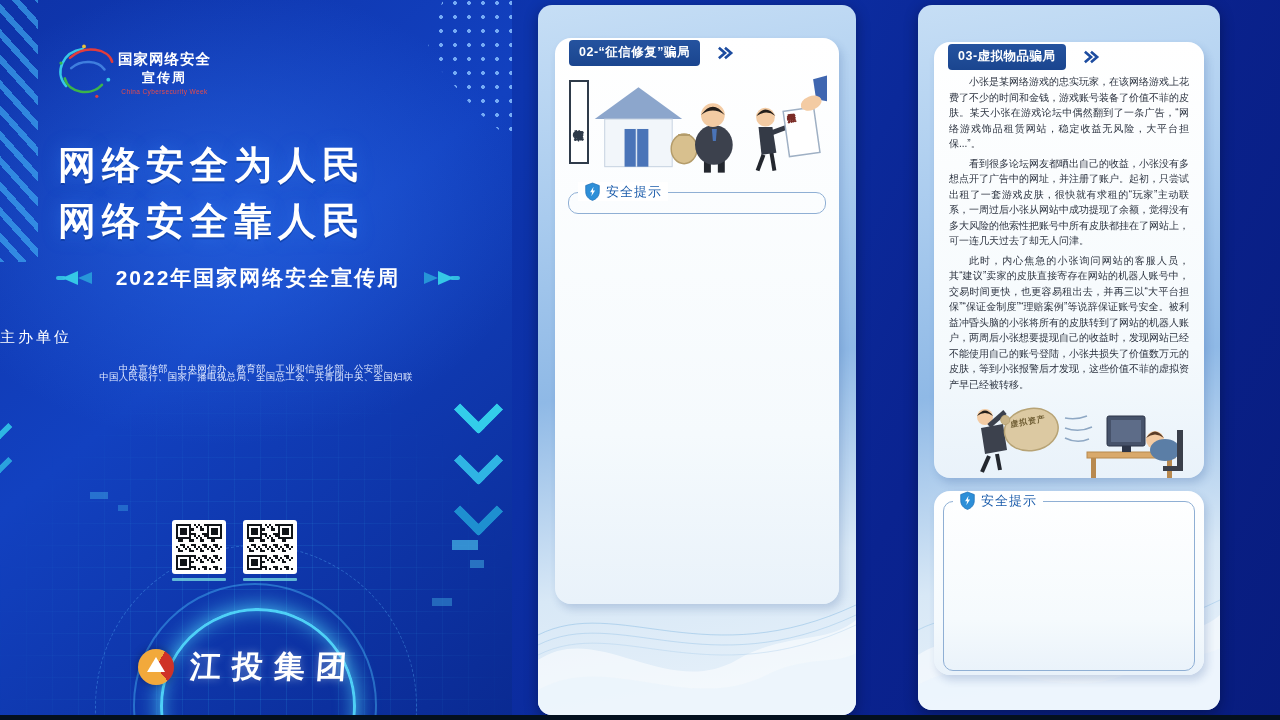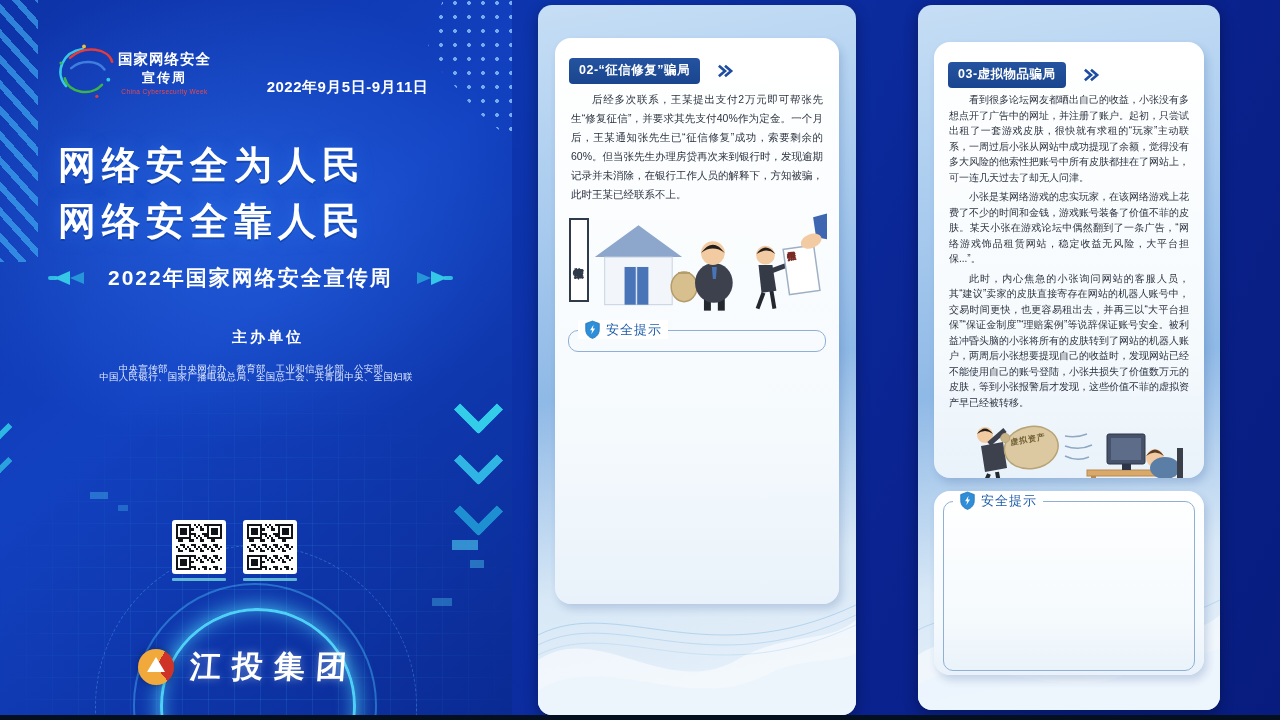--- a/index.html
+++ b/index.html
@@ -23,24 +23,24 @@
   .logo-l1{color:#fff;font-weight:bold;font-size:14.5px;letter-spacing:1px;}
   .logo-l2{color:#fff;font-weight:bold;font-size:13px;letter-spacing:2px;}
   .logo-en{color:#e84b4b;font-size:6.5px;margin-top:1px;letter-spacing:.4px;}
   .date{position:absolute;left:250px;top:78px;width:195px;text-align:center;
     color:#fff;font-size:15px;font-weight:bold;letter-spacing:.5px;}
   .t1,.t2{position:absolute;left:58px;width:400px;margin:0;color:#fff;
     font-size:38px;font-weight:900;letter-spacing:6px;white-space:nowrap;
     text-shadow:0 2px 0 rgba(0,40,120,.35),0 0 18px rgba(60,150,255,.35);}
   .t1{top:140px;} .t2{top:196px;}
   .subtitle-row{position:absolute;left:48px;top:264px;width:420px;display:flex;
-    align-items:center;justify-content:flex-start;gap:10px;}
+    align-items:center;justify-content:center;gap:10px;}
   .subtitle-text{color:#fff;font-size:21px;font-weight:bold;letter-spacing:2px;white-space:nowrap;}
-  .org-head{position:absolute;left:12px;top:328px;width:512px;text-align:center;
-    color:#fff;font-size:15px;font-weight:bold;letter-spacing:3px;}
+  .org-head{position:absolute;left:0;top:328px;width:512px;text-align:left;
+    color:#fff;font-size:15px;font-weight:normal;letter-spacing:3px;}
   .org-line{position:absolute;left:0;width:512px;text-align:center;color:#e2eaff;
     font-size:9.5px;letter-spacing:.3px;}
   .org1{top:363px;} .org2{top:371px;}
   .chevrons-right{position:absolute;right:16px;top:392px;display:flex;flex-direction:column;gap:16px;}
   .chevrons-left{position:absolute;left:-14px;top:416px;display:flex;flex-direction:column;gap:12px;}
   .chev{width:26px;height:26px;border-left:9px solid #33cdea;border-bottom:9px solid #33cdea;
     transform:rotate(-45deg);border-bottom-left-radius:3px;}
   .chev.c2{border-color:#2fb4e4;} .chev.c3{border-color:#1e8fd0;}
   .chevrons-left .chev{width:16px;height:16px;border-width:6px;opacity:.85;}
   .circuit{position:absolute;left:0;bottom:-6px;width:512px;height:360px;
@@ -77,21 +77,21 @@
     background:linear-gradient(170deg,#c6def5 0%,#a9cbee 28%,#8fb9e6 52%,#d8e8f6 78%,#eaf3fb 100%);
     box-shadow:0 4px 14px rgba(2,10,40,.45);}
   .panel-mid{left:538px;width:318px;height:710px;}
   .panel-right{left:918px;width:302px;height:705px;}
   .waves{position:absolute;left:0;bottom:0;width:100%;height:150px;}
   .card{position:absolute;background:linear-gradient(180deg,#ffffff 0%,#f5fafd 70%,#e9f2fa 100%);
     border-radius:16px;box-shadow:3px 5px 9px rgba(30,70,140,.20);overflow:hidden;}
   .panel-mid .main-card{left:17px;top:33px;width:284px;height:566px;}
   .panel-right .main-card{left:16px;top:37px;width:270px;height:436px;}
   .panel-right .tips-card{left:16px;top:486px;width:270px;height:184px;}
-  .badge-row{display:flex;align-items:center;gap:16px;margin:20px 0 2px 14px;}
+  .badge-row{display:flex;align-items:center;gap:16px;margin:2px 0 2px 14px;}
   .badge{background:linear-gradient(180deg,#25539f,#1a458f);color:#fff;font-weight:bold;
     font-size:12.5px;padding:4px 10px 5px;border-radius:4px;letter-spacing:.5px;white-space:nowrap;}
   .card p{margin:6px 16px 0;font-size:10.5px;line-height:19px;text-align:justify;
     text-indent:2em;color:#2c3340;}
   .panel-right .card p{margin:4px 15px 0;font-size:10px;line-height:15.5px;}
   .tips{position:relative;margin:16px 13px 0;border:1px solid #8fafd4;border-radius:10px;
     padding:12px 11px 8px;}
   .tips-legend{position:absolute;top:-11px;left:9px;display:flex;align-items:center;gap:5px;
     background:#fff;padding:0 6px;}
   .tips-title{color:#1b5cab;font-weight:normal;font-size:13px;letter-spacing:1px;white-space:nowrap;}
@@ -147,21 +147,20 @@
         <circle cx="14" cy="36" r="2.5" fill="#3bb54a"></circle>
         <circle cx="70" cy="88" r="2.5" fill="#e23c3c"></circle>
       </svg>
       <div class="logo-text">
         <div class="logo-l1">国家网络安全</div>
         <div class="logo-l2">宣传周</div>
         <div class="logo-en">China Cybersecurity Week</div>
       </div>
     </div>
 
-    <div class="date">2022年9月5日-9月11日</div>
 
     <h1 class="t1">网络安全为人民</h1>
     <h1 class="t2">网络安全靠人民</h1>
 
     <div class="subtitle-row">
       <svg width="50" height="16" viewBox="0 0 50 16">
         <polygon points="22,1 6,8 22,15" fill="#35c8e6"></polygon>
         <polygon points="36,2 22,8 36,14" fill="#2aa9dd" opacity=".8"></polygon>
         <rect x="0" y="6" width="10" height="4" rx="2" fill="#35c8e6" opacity=".9"></rect>
       </svg>
@@ -1098,21 +1097,20 @@
     </svg>
 
     <div class="card main-card">
       <div class="badge-row">
         <span class="badge">02-“征信修复”骗局</span>
         <svg width="18" height="14" viewBox="0 0 20 16">
           <path d="M3,2 L10,8 L3,14" fill="none" stroke="#1d4ca0" stroke-width="3"></path>
           <path d="M10,2 L17,8 L10,14" fill="none" stroke="#1d4ca0" stroke-width="3"></path>
         </svg>
       </div>
-      <p>后经多次联系，王某提出支付2万元即可帮张先生“修复征信”，并要求其先支付40%作为定金。一个月后，王某通知张先生已“征信修复”成功，索要剩余的60%。但当张先生办理房贷再次来到银行时，发现逾期记录并未消除，在银行工作人员的解释下，方知被骗，此时王某已经联系不上。</p>
 
       <div class="illus">
         <svg class="shapes" viewBox="0 0 262 100">
           <polygon points="28,44 72,12 116,44" fill="#8ca6cc"></polygon>
           <rect x="38" y="44" width="68" height="48" fill="#f2f6fa" stroke="#c6d2e0"></rect>
           <rect x="58" y="54" width="24" height="38" fill="#4a74b8"></rect>
           <line x1="70" y1="54" x2="70" y2="92" stroke="#dce6f2" stroke-width="1.5"></line>
           <ellipse cx="118" cy="74" rx="13" ry="15" fill="#d8c08e" stroke="#b49c6a" stroke-width="1.5"></ellipse>
           <path d="M112,60 L124,60" stroke="#b49c6a" stroke-width="2"></path>
           <rect x="138" y="84" width="7" height="14" fill="#23272e"></rect>
@@ -1157,22 +1155,22 @@
     </svg>
 
     <div class="card main-card">
       <div class="badge-row">
         <span class="badge">03-虚拟物品骗局</span>
         <svg width="18" height="14" viewBox="0 0 20 16">
           <path d="M3,2 L10,8 L3,14" fill="none" stroke="#1d4ca0" stroke-width="3"></path>
           <path d="M10,2 L17,8 L10,14" fill="none" stroke="#1d4ca0" stroke-width="3"></path>
         </svg>
       </div>
+      <p>小张是某网络游戏的忠实玩家，在该网络游戏上花费了不少的时间和金钱，游戏账号装备了价值不菲的皮肤。某天小张在游戏论坛中偶然翻到了一条广告，“网络游戏饰品租赁网站，稳定收益无风险，大平台担保...”。</p>
       <p>看到很多论坛网友都晒出自己的收益，小张没有多想点开了广告中的网址，并注册了账户。起初，只尝试出租了一套游戏皮肤，很快就有求租的“玩家”主动联系，一周过后小张从网站中成功提现了余额，觉得没有多大风险的他索性把账号中所有皮肤都挂在了网站上，可一连几天过去了却无人问津。</p>
-      <p>小张是某网络游戏的忠实玩家，在该网络游戏上花费了不少的时间和金钱，游戏账号装备了价值不菲的皮肤。某天小张在游戏论坛中偶然翻到了一条广告，“网络游戏饰品租赁网站，稳定收益无风险，大平台担保...”。</p>
       <p>此时，内心焦急的小张询问网站的客服人员，其“建议”卖家的皮肤直接寄存在网站的机器人账号中，交易时间更快，也更容易租出去，并再三以“大平台担保”“保证金制度”“理赔案例”等说辞保证账号安全。被利益冲昏头脑的小张将所有的皮肤转到了网站的机器人账户，两周后小张想要提现自己的收益时，发现网站已经不能使用自己的账号登陆，小张共损失了价值数万元的皮肤，等到小张报警后才发现，这些价值不菲的虚拟资产早已经被转移。</p>
 
       <div class="illus illus-virtual">
         <svg class="shapes" viewBox="0 0 240 84">
           <path d="M40,58 L33,74" stroke="#23272e" stroke-width="4"></path>
           <path d="M48,56 L51,72" stroke="#23272e" stroke-width="4"></path>
           <polygon points="32,30 54,26 58,52 36,56" fill="#3c414d"></polygon>
           <circle cx="36" cy="19" r="8" fill="#f3cba3"></circle>
           <path d="M28,18 q8,-11 16,0 q-8,-6 -16,0 z" fill="#241f1b"></path>
           <line x1="40" y1="28" x2="56" y2="14" stroke="#3c414d" stroke-width="5"></line>

